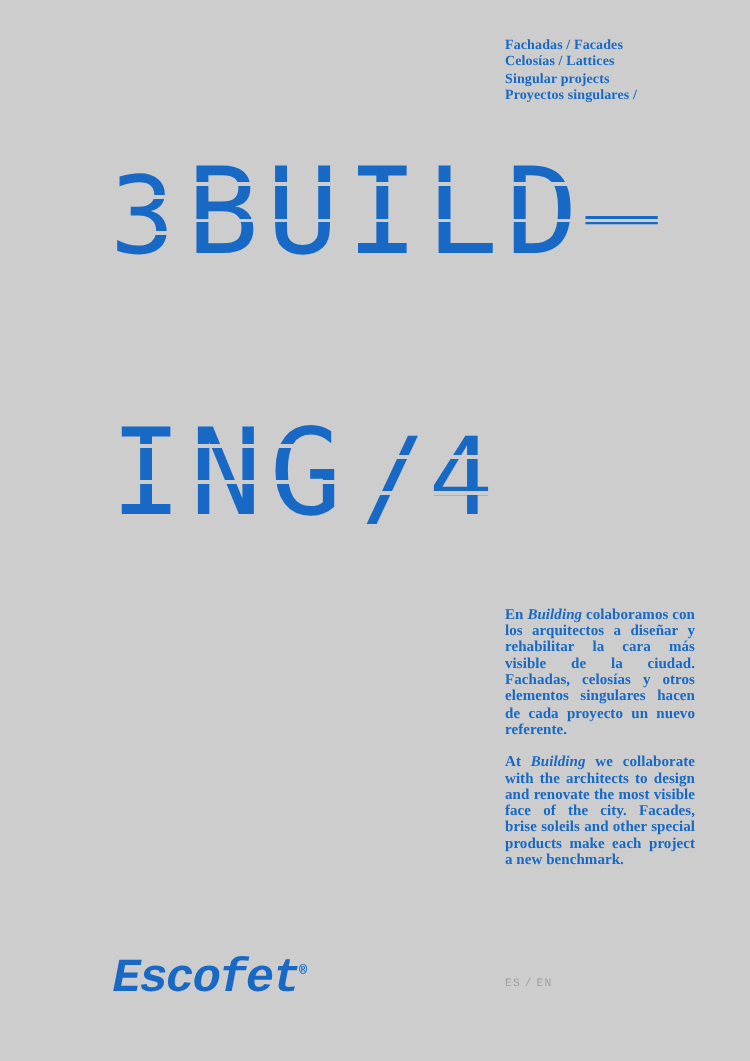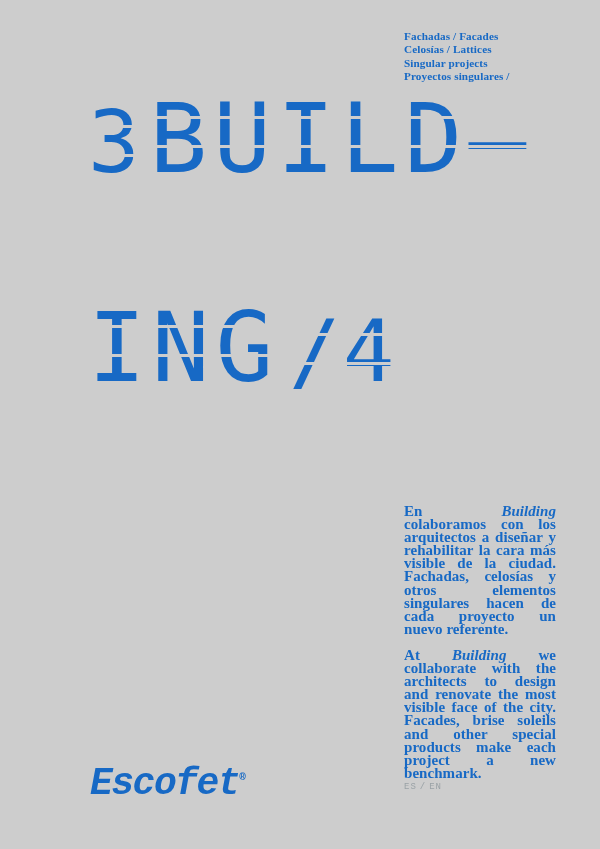--- a/index.html
+++ b/index.html
@@ -52,21 +52,21 @@
     line-height: 86px;
     letter-spacing: 0px;
     display: block;
     height: 96px;
   }
   .t-word1 {
     display: block;
     font-size: 96px;
     line-height: 98px;
     letter-spacing: 6px;
-    margin-top: 30px;
+    margin-top: 60px;
   }
   .t-word2 {
     display: block;
     font-size: 96px;
     line-height: 98px;
     letter-spacing: 6px;
     margin-top: 6px;
   }
   .t-num2 {
     display: block;
@@ -96,26 +96,26 @@
         rgba(0,0,0,0) 26px,
         #cdcdcd 26px,
         #cdcdcd 29px
       );
   }
 
   
   .body-copy {
     position: absolute;
     left: 404px;
-    top: 505px;
+    top: 485px;
     width: 152px;
     color: #1769c5;
     font-family: "Liberation Serif", serif;
     font-weight: bold;
-    font-size: 15px;
+    font-size: 12px;
     line-height: 13.1px;
     letter-spacing: 0.05px;
     text-align: justify;
   }
   .body-copy p {
     margin: 0 0 13px 0;
   }
   .body-copy em {
     font-style: italic;
   }

